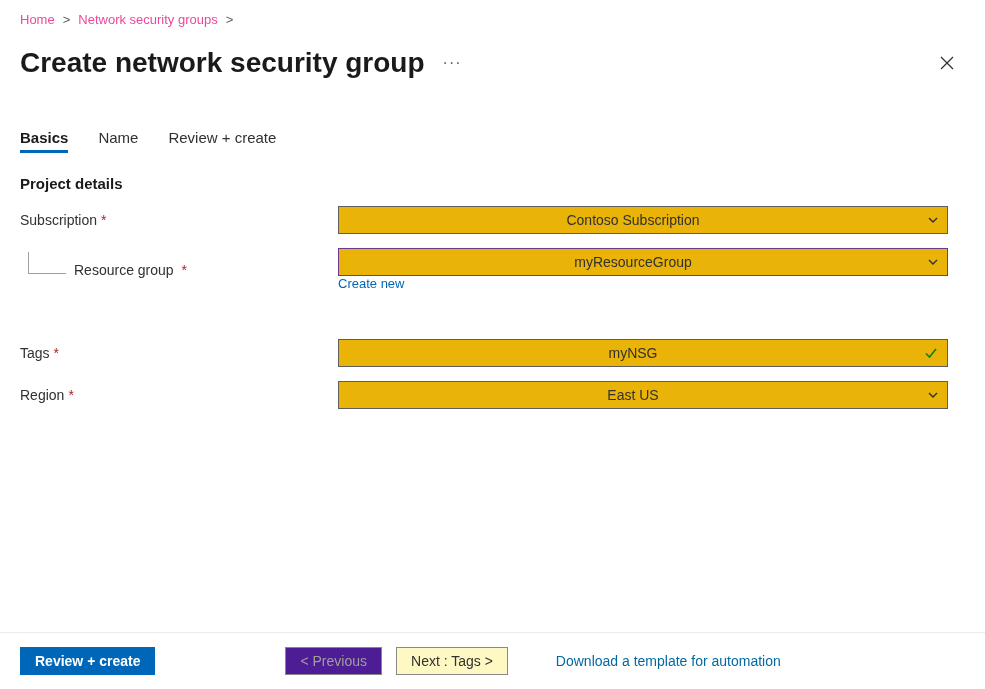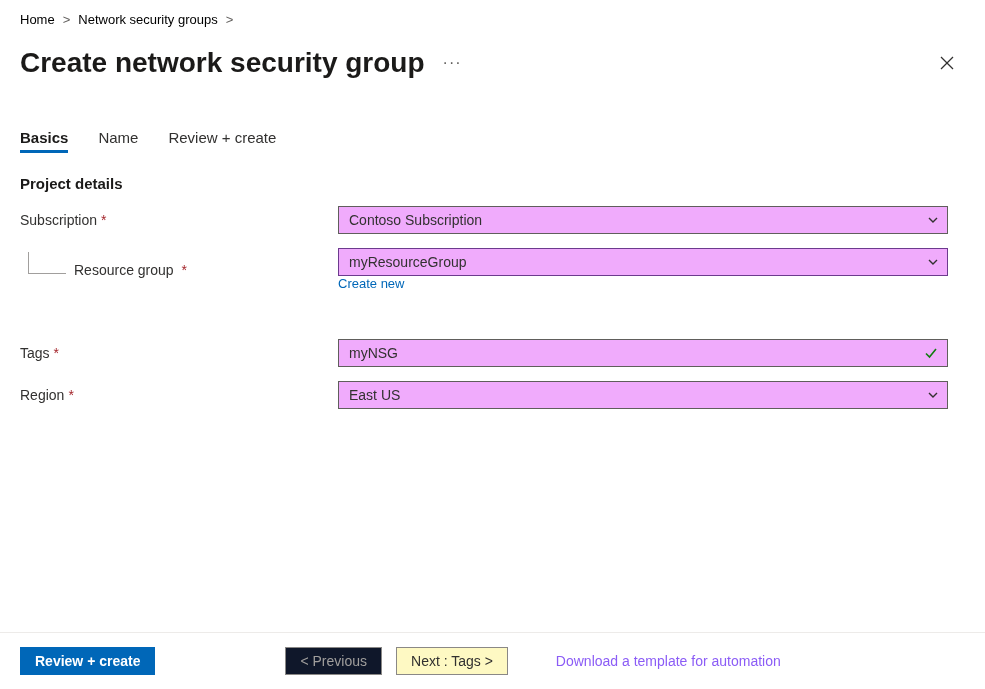--- a/index.html
+++ b/index.html
@@ -7,49 +7,50 @@
       font-family: "Segoe UI", -apple-system, BlinkMacSystemFont, sans-serif;
       font-size: 14px;
       color: #323130;
       background: #ffffff;
       width: 985px;
       height: 689px;
       position: relative;
     }
     .content-area { padding: 12px 20px 0 20px; }
     .breadcrumb { display: flex; align-items: center; gap: 8px; font-size: 13px; margin-bottom: 20px; }
-    .breadcrumb a { color: #000000; text-decoration: none; }
+    .breadcrumb a { color: #ec4899; text-decoration: none; }
     .breadcrumb .sep { color: #605e5c; }
     .title-row { display: flex; align-items: center; justify-content: space-between; margin-bottom: 50px; }
     .title-left { display: flex; align-items: center; gap: 18px; }
     h1.page-title { font-size: 28px; font-weight: 600; color: #1b1a19; }
     .ellipsis-btn { color: #605e5c; font-size: 16px; letter-spacing: 1px; cursor: pointer; }
     .close-btn { cursor: pointer; padding: 4px; color: #323130; margin-right: 6px; }
     .close-btn svg { width: 16px; height: 16px; display: block; }
     .tabs { display: flex; gap: 30px; border-bottom: none; margin-bottom: 22px; }
     .tab { font-size: 15px; padding-bottom: 4px; cursor: pointer; color: #323130; }
     .tab.active { color: #1b1a19; font-weight: 600; border-bottom: 3px solid #0067b8; }
     .section-title { font-size: 15px; font-weight: 600; color: #1b1a19; margin-bottom: 14px; margin-top: 4px; }
     .form-row { display: flex; align-items: center; margin-bottom: 14px; }
     .form-label-col { width: 318px; flex-shrink: 0; display: flex; align-items: center; font-size: 14px; color: #323130; }
     .form-label-col .req { color: #a4262c; margin-left: 4px; }
     .form-input-col { flex: 1; max-width: 610px; }
     .select-box, .text-box {
       width: 100%;
       height: 28px;
       border: 1px solid #605e5c;
-      background: #f0abfc;
+      background: #eab308;
       font-family: inherit;
       font-size: 14px;
       color: #323130;
       padding: 0 30px 0 10px;
       display: flex;
       align-items: center;
       position: relative;
       cursor: pointer;
+      justify-content: center;
     }
     .select-box .chev, .text-box .validated { position: absolute; right: 8px; top: 50%; transform: translateY(-50%); }
     .select-box .chev svg { width: 12px; height: 12px; display: block; stroke: #323130; }
     .select-box.highlighted { border: 1px solid #6c3a8e; }
     .text-box { cursor: text; }
     .text-box .validated svg { width: 16px; height: 16px; display: block; }
     .indent-wrap { position: relative; padding-left: 54px; }
     .indent-connector {
       position: absolute;
       left: 8px;
@@ -77,23 +78,23 @@
       font-family: inherit;
       font-size: 14px;
       border: 1px solid #8a8886;
       background: #fef9c3;
       color: #323130;
       cursor: pointer;
       display: inline-flex;
       align-items: center;
     }
     .btn.primary { background: #0067b8; border-color: #0067b8; color: #ffffff; font-weight: 600; }
-    .btn.disabled { color: #a19f9d; cursor: not-allowed; background: #0f172a; }
+    .btn.disabled { color: #a19f9d; cursor: not-allowed; background: #4c1d95; }
     .footer .gap-large { margin-left: 116px; }
-    .footer-link { margin-left: 34px; color: #8b5cf6; text-decoration: none; font-size: 14px; }
+    .footer-link { margin-left: 34px; color: #0369a1; text-decoration: none; font-size: 14px; }
   </style>
 </head>
 <body>
 
 <div class="content-area">
 
   <nav class="breadcrumb">
     <a href="#">Home</a>
     <span class="sep">&gt;</span>
     <a href="#">Network security groups</a>

